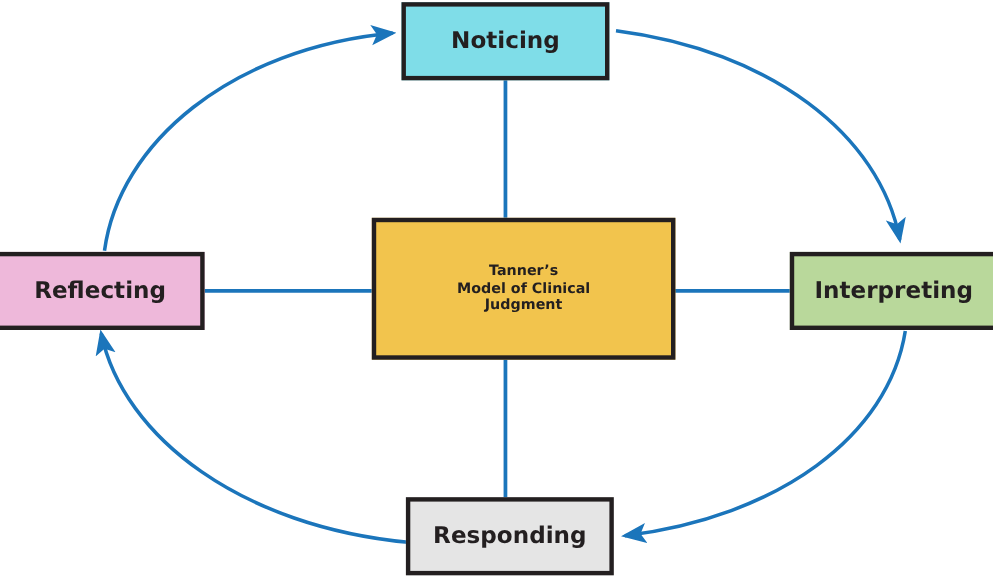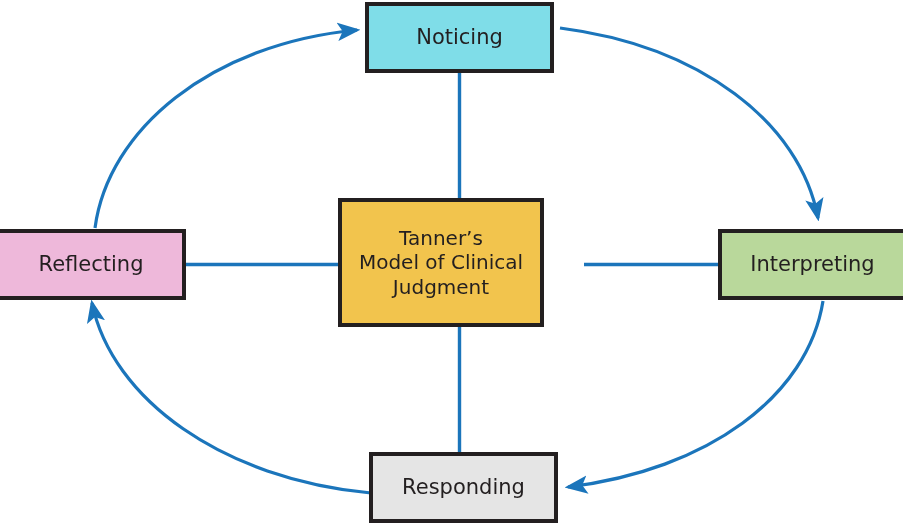--- a/index.html
+++ b/index.html
@@ -27,21 +27,21 @@
   }
   .node-box {
     position: absolute;
     box-sizing: border-box;
     border: 4px solid #231f20;
     display: flex;
     align-items: center;
     justify-content: center;
     text-align: center;
     color: #231f20;
-    font-weight: normal;
+    font-weight: bold;
     line-height: 1.22;
     z-index: 3;
   }
   .node-label {
     display: block;
     width: 100%;
     white-space: pre-line;
   }
 
   
@@ -73,24 +73,24 @@
     left: -4px;
     top: 229px;
     width: 190px;
     height: 71px;
     background: #eeb8da;
     font-size: 21px;
   }
   #node-center {
     left: 338px;
     top: 198px;
-    width: 206px;
+    width: 276px;
     height: 129px;
     background: #f2c44d;
-    font-size: 20px;
+    font-size: 13px;
     justify-content: flex-end;
   }
 </style>
 </head>
 <body>
 
 <div id="diagram-root">
 
   <svg id="arrow-layer" viewBox="0 0 903 524" width="903" height="524">
     <defs>

